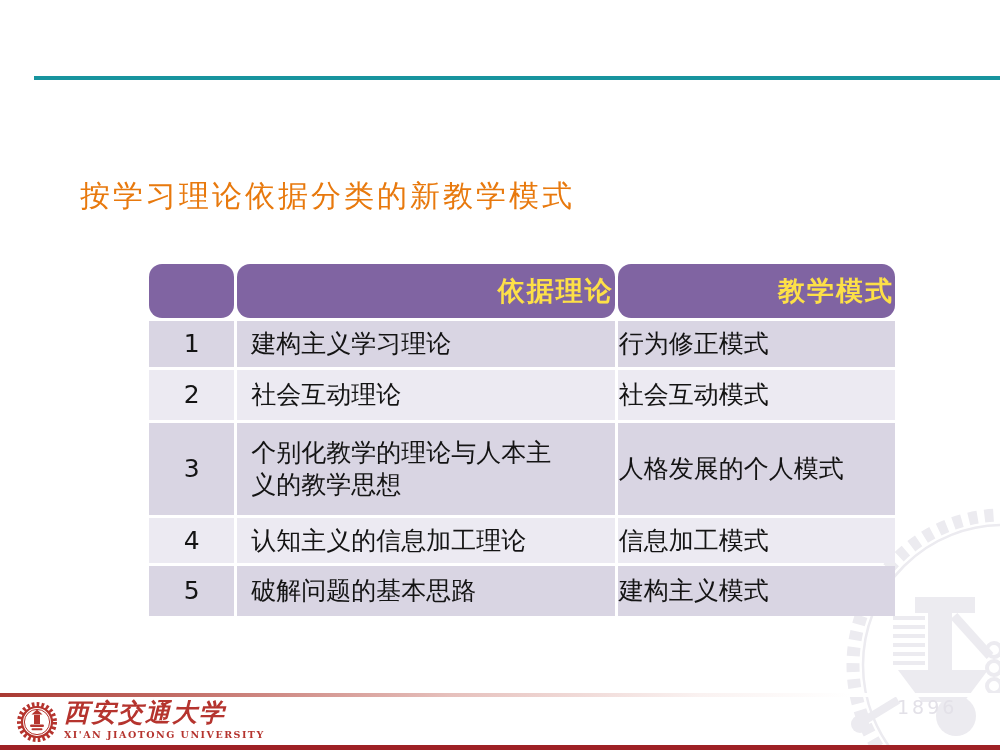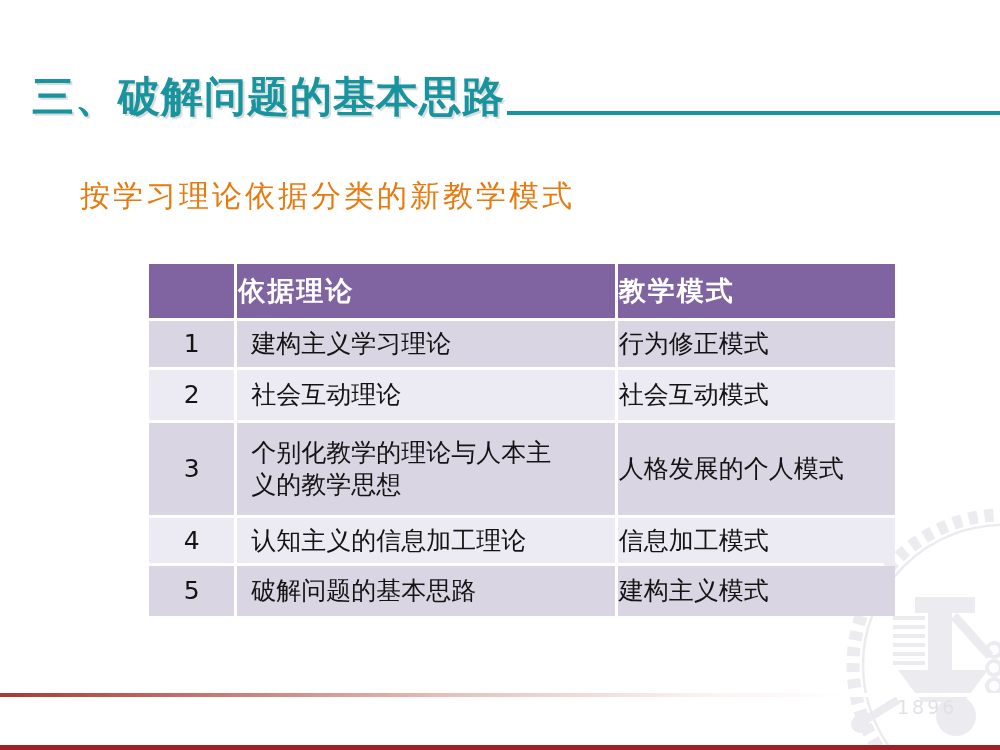--- a/index.html
+++ b/index.html
@@ -16,22 +16,22 @@
   }
   .title-underline { flex:1; height:4px; background:#17949E; margin:0 0 4px 2px; }
 
   
   .subtitle { position:absolute; left:80px; top:176px; font-size:30px; color:#E8790D; letter-spacing:3px; z-index:3; }
 
   
   .table-wrap { position:absolute; left:146px; top:261px; z-index:2; }
   table.modes { border-collapse:separate; border-spacing:3px; table-layout:fixed; width:752px; }
   table.modes th {
-    background:#8064A2; color:#ffffff; font-size:27px; font-weight:bold;
-    height:52px; text-align:left; vertical-align:middle; letter-spacing:2px;
+    background:#8064A2; color:#fde047; font-size:27px; font-weight:bold;
+    height:52px; text-align:right; vertical-align:middle; letter-spacing:2px;border-radius:13px;
   }
   table.modes td { font-size:25px; color:#141414; vertical-align:middle; line-height:1.28; }
   tr.band-dark  td { background:#D9D5E3; }
   tr.band-light td { background:#ECEAF2; }
   td.num  { text-align:center; }
   td.theory { padding:0 54px 0 14px; }
   td.mode   { }
   tr.r1 td { height:44px; }
   tr.r2 td { height:48px; }
   tr.r3 td { height:90px; }
@@ -90,21 +90,20 @@
         <circle cx="166" cy="170" r="7"></circle>
         <circle cx="166" cy="188" r="7"></circle>
       </g>
       <line x1="34" y1="224" x2="70" y2="202" stroke-width="8"></line>
       <circle cx="32" cy="226" r="9" fill="#ECEBF0" stroke="none"></circle>
     </g>
   </svg>
   <span class="watermark-year">1896</span>
 
   <div class="title-row">
-    <h1 class="page-title">三、破解问题的基本思路</h1>
     <div class="title-underline"></div>
   </div>
 
   <div class="subtitle">按学习理论依据分类的新教学模式</div>
 
   <div class="table-wrap">
     <table class="modes">
       <colgroup>
           <col style="width:85px">
           <col style="width:376px">
@@ -142,16 +141,33 @@
           <td class="num">5</td>
           <td class="theory">破解问题的基本思路</td>
           <td class="mode">建构主义模式</td>
         </tr>
       </tbody>
     </table>
   </div>
 
   <div class="footer-divider"></div>
 
+  <div class="logo">
+    <svg width="44" height="44" viewBox="0 0 44 44">
+      <g stroke="#B5342E" fill="none">
+        <circle cx="22" cy="22" r="17.5" stroke-width="5" stroke-dasharray="2.6 2.2"></circle>
+        <circle cx="22" cy="22" r="15" stroke-width="2.2"></circle>
+        <circle cx="22" cy="22" r="12.6" stroke-width="1"></circle>
+        <path d="M22,9.5 L16.5,14.5 L27.5,14.5 Z" fill="#B5342E" stroke="none"></path>
+        <rect x="19" y="15" width="6" height="9" fill="#B5342E" stroke="none"></rect>
+        <rect x="15" y="24.5" width="14" height="2.6" rx="1.3" fill="#B5342E" stroke="none"></rect>
+        <rect x="16.5" y="28.2" width="11" height="2" rx="1" fill="#B5342E" stroke="none"></rect>
+      </g>
+    </svg>
+    <div class="logo-texts">
+      <div class="logo-cn">西安交通大学</div>
+      <div class="logo-en">XI'AN JIAOTONG UNIVERSITY</div>
+    </div>
+  </div>
 
   <div class="bottom-bar"></div>
 
 </div>
 
 </body></html>

